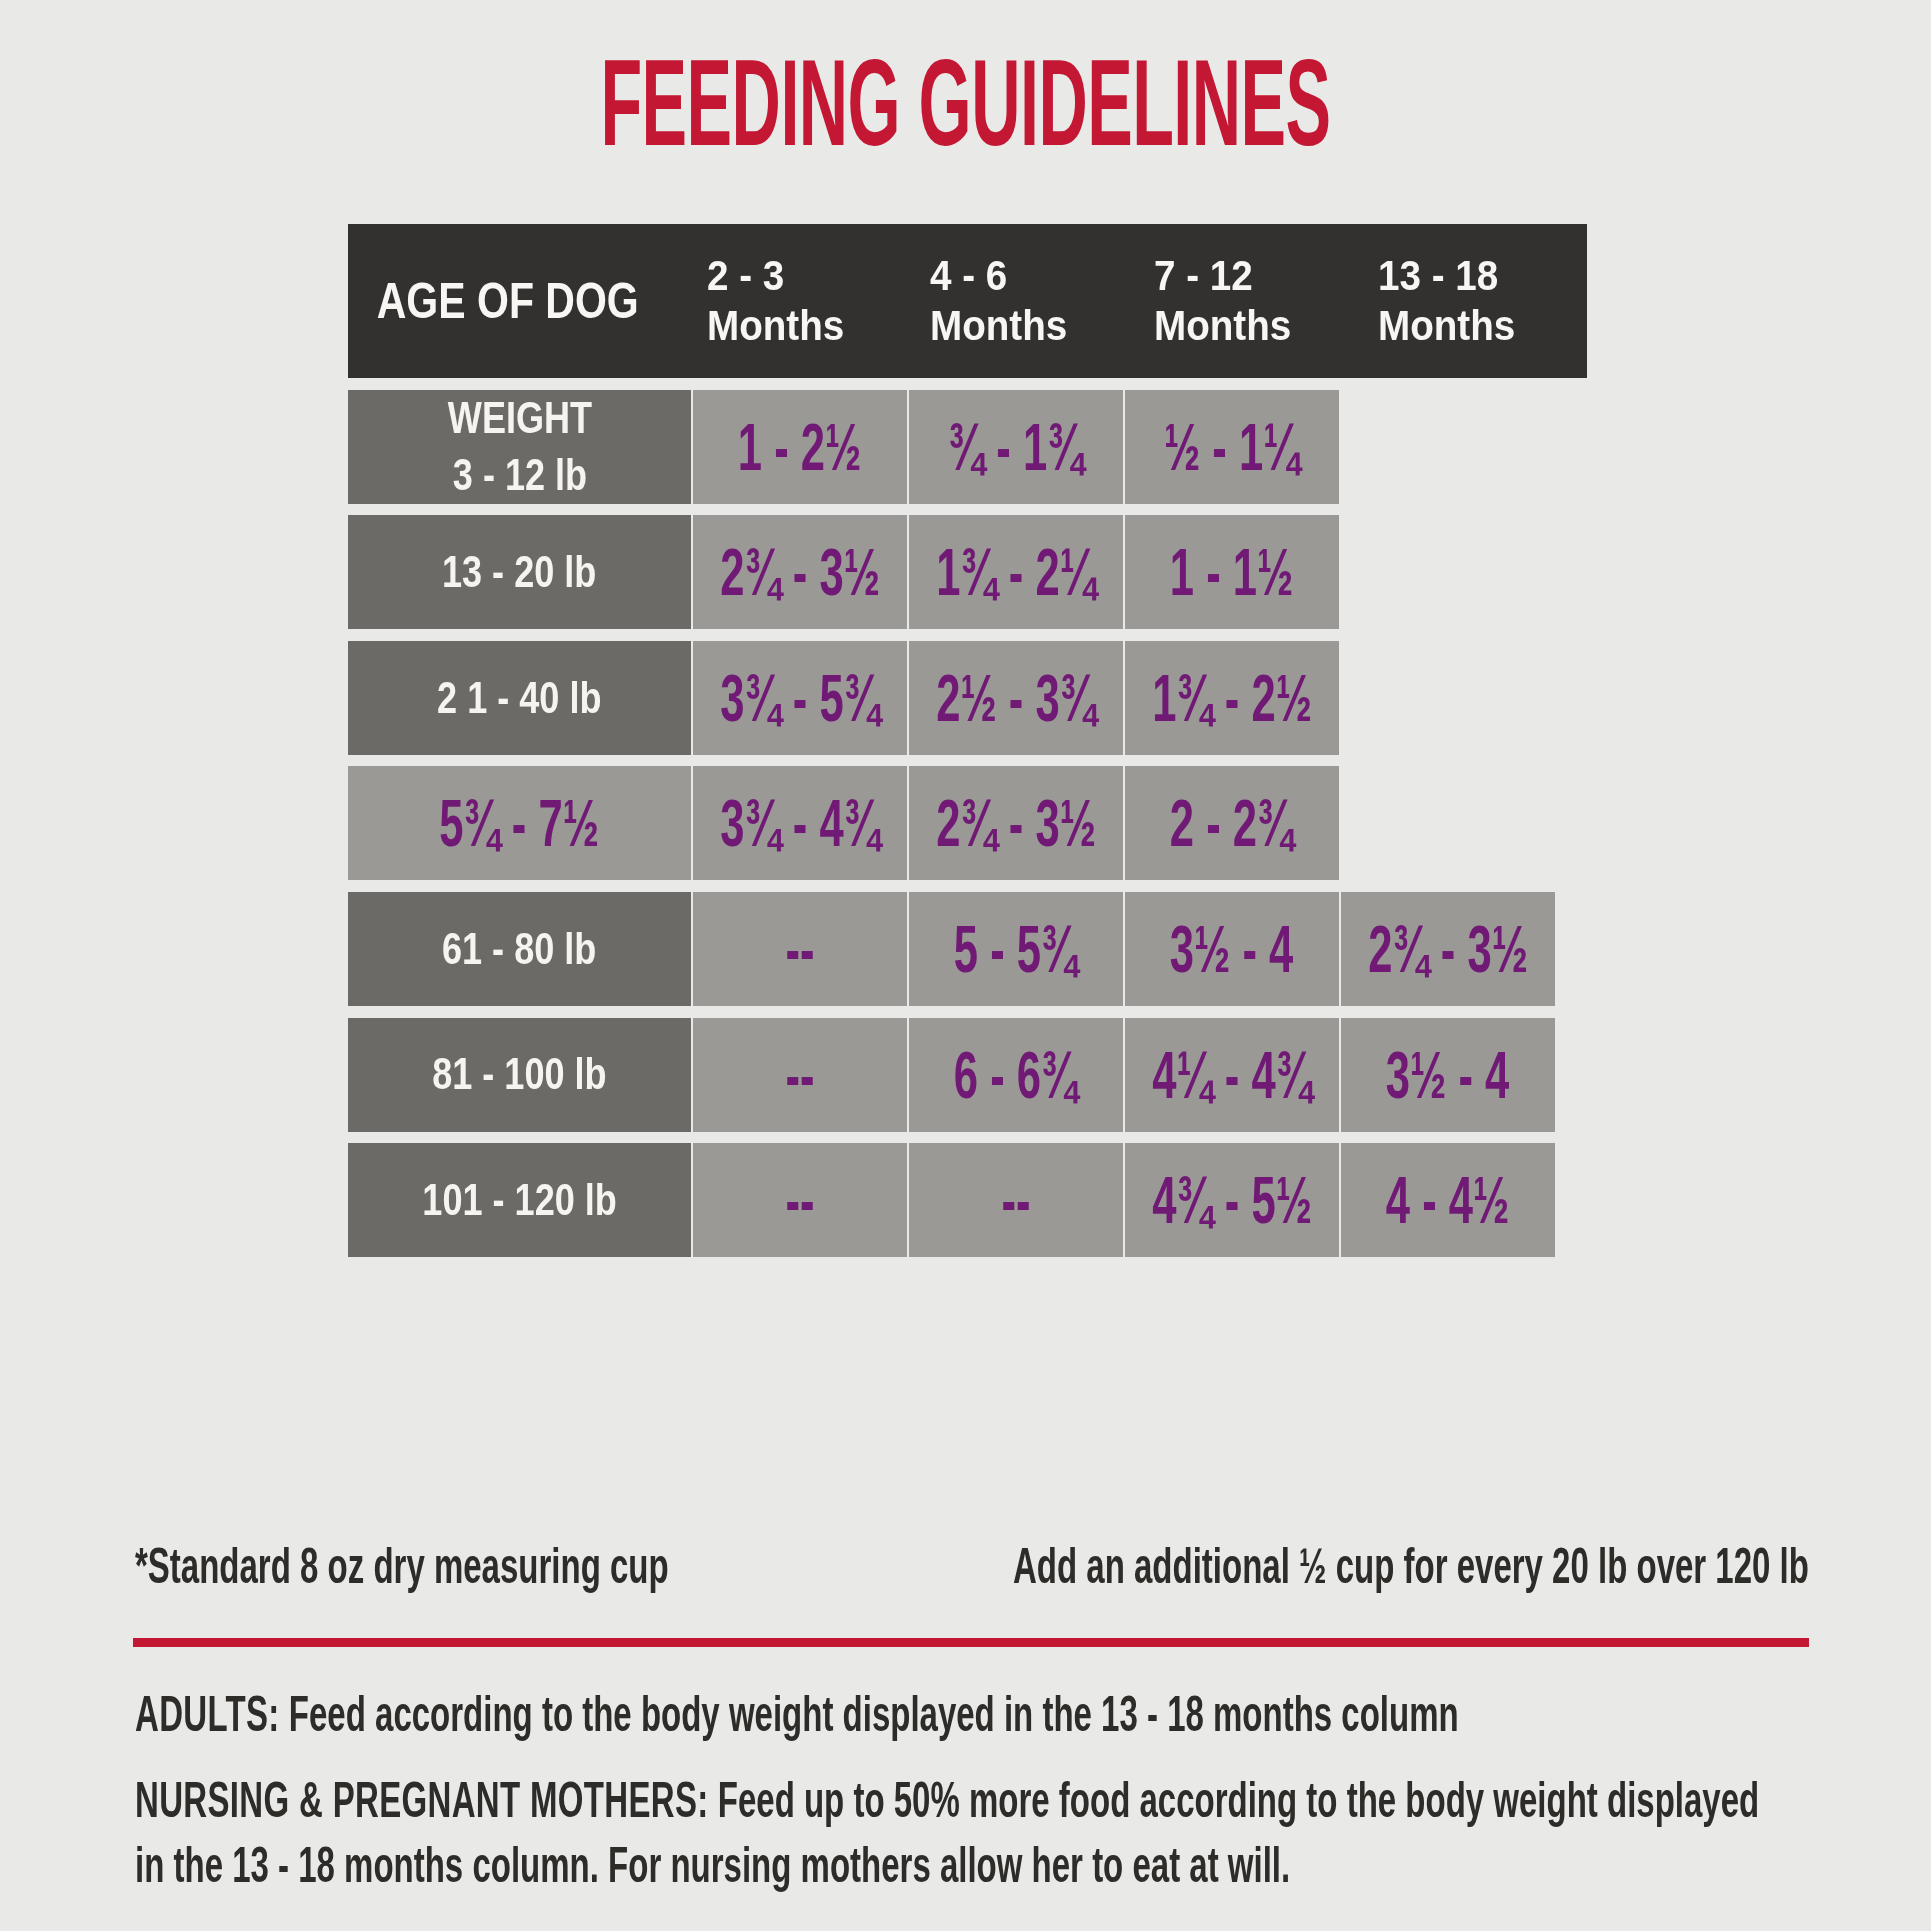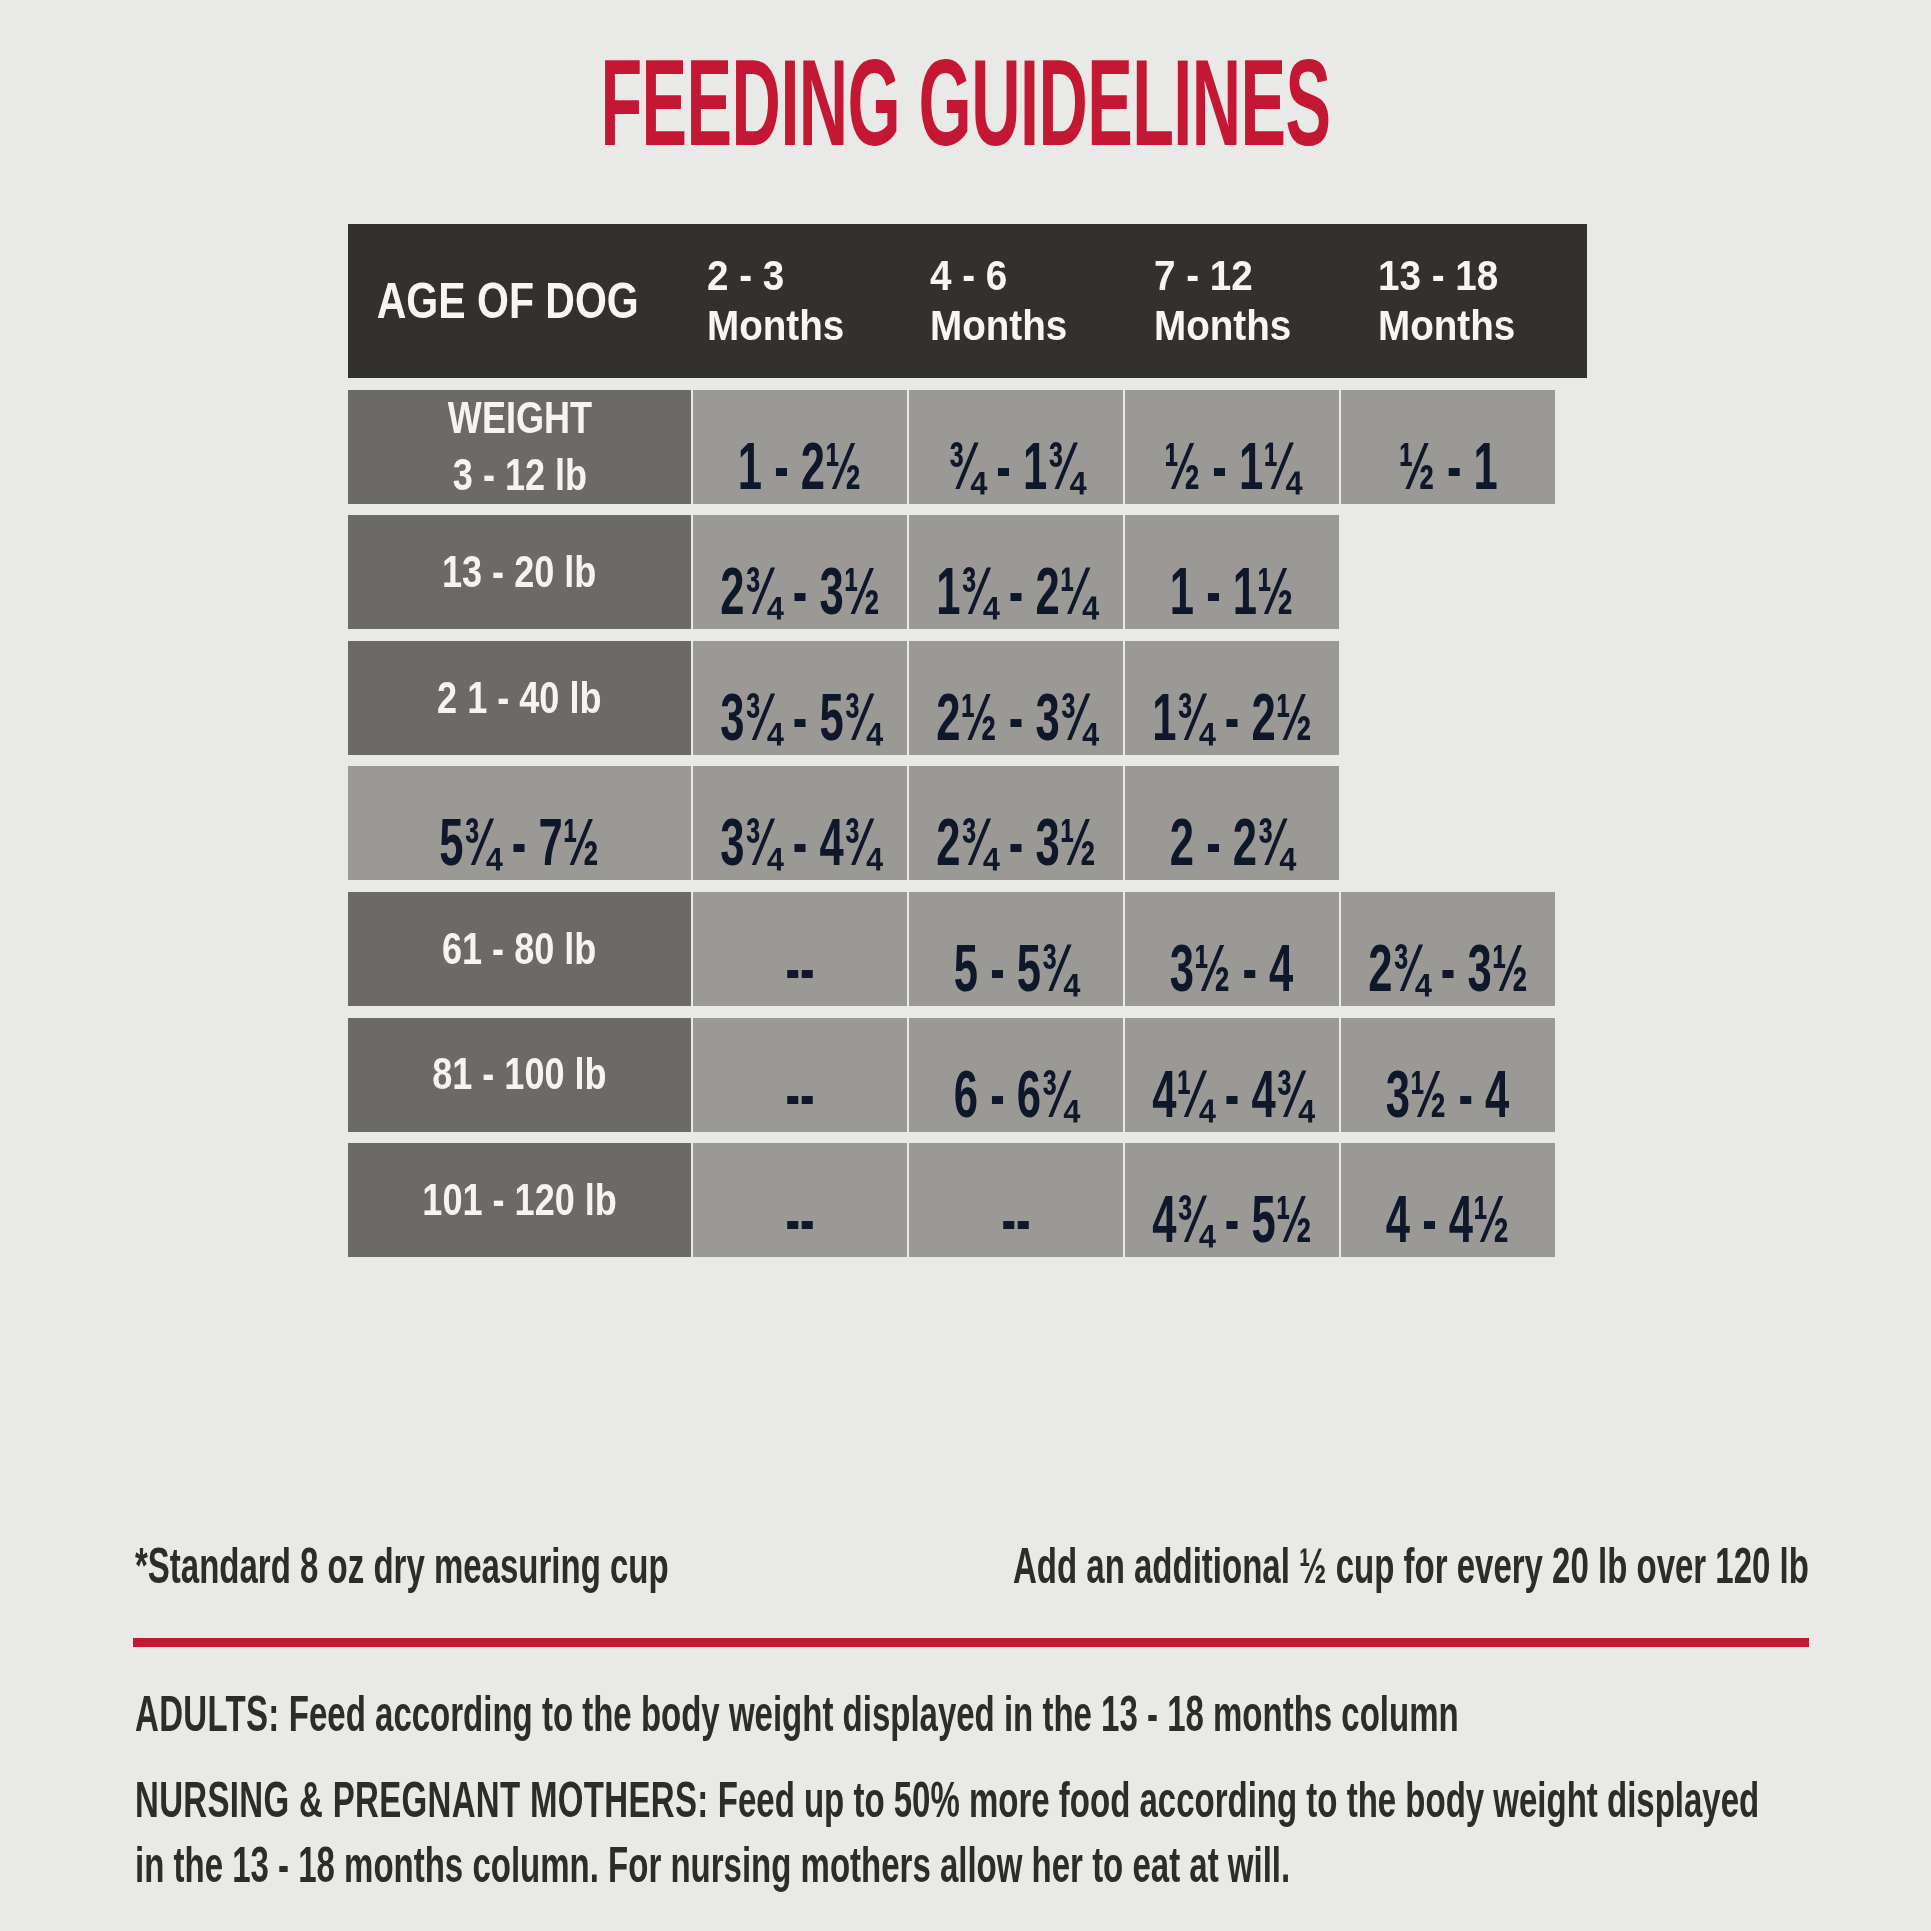--- a/index.html
+++ b/index.html
@@ -55,22 +55,22 @@
     display:flex;align-items:center;justify-content:center;
     color:#f5f4f1;
     font-weight:700;
     font-size:44px;
     text-align:center;
     line-height:1.28;
   }
   .rlabel .inner{display:inline-block;transform:scaleX(0.82);transform-origin:center;white-space:pre-line;}
   .dcell{
     background:var(--cell-bg,#9a9996);
-    display:flex;align-items:flex-end;justify-content:center;
-    color:#0f172a;
+    display:flex;align-items:center;justify-content:center;
+    color:#701a75;
     font-weight:700;
     font-size:66px;
   }
   .dcell .inner{display:inline-block;transform:scaleX(0.66);transform-origin:center;white-space:nowrap;}
   .footnote{
     position:absolute;top:1537px;
     font-size:50px;font-weight:700;color:#2d2c29;
     white-space:nowrap;
   }
   .footnote.left{left:135px;transform:scaleX(0.66);transform-origin:left center;}
@@ -112,23 +112,20 @@
         </div>
         <div class="dcell">
           <span class="inner">1 - 2½</span>
         </div>
         <div class="dcell">
           <span class="inner">¾ - 1¾</span>
         </div>
         <div class="dcell">
           <span class="inner">½ - 1¼</span>
         </div>
-        <div class="dcell">
-          <span class="inner">½ - 1</span>
-        </div>
       </div>
       <div class="trow">
         <div class="rlabel">
           <span class="inner">13 - 20 lb</span>
         </div>
         <div class="dcell">
           <span class="inner">2¾ - 3½</span>
         </div>
         <div class="dcell">
           <span class="inner">1¾ - 2¼</span>

